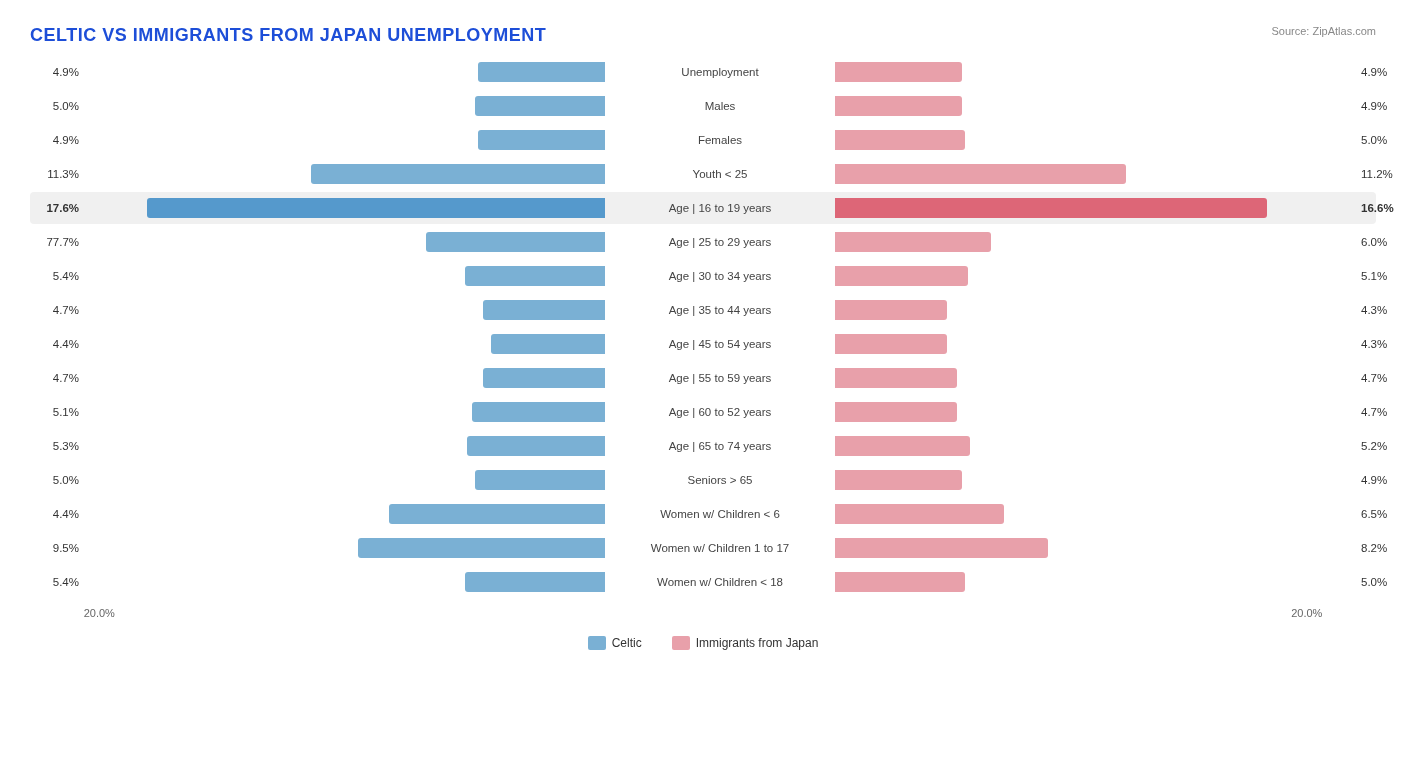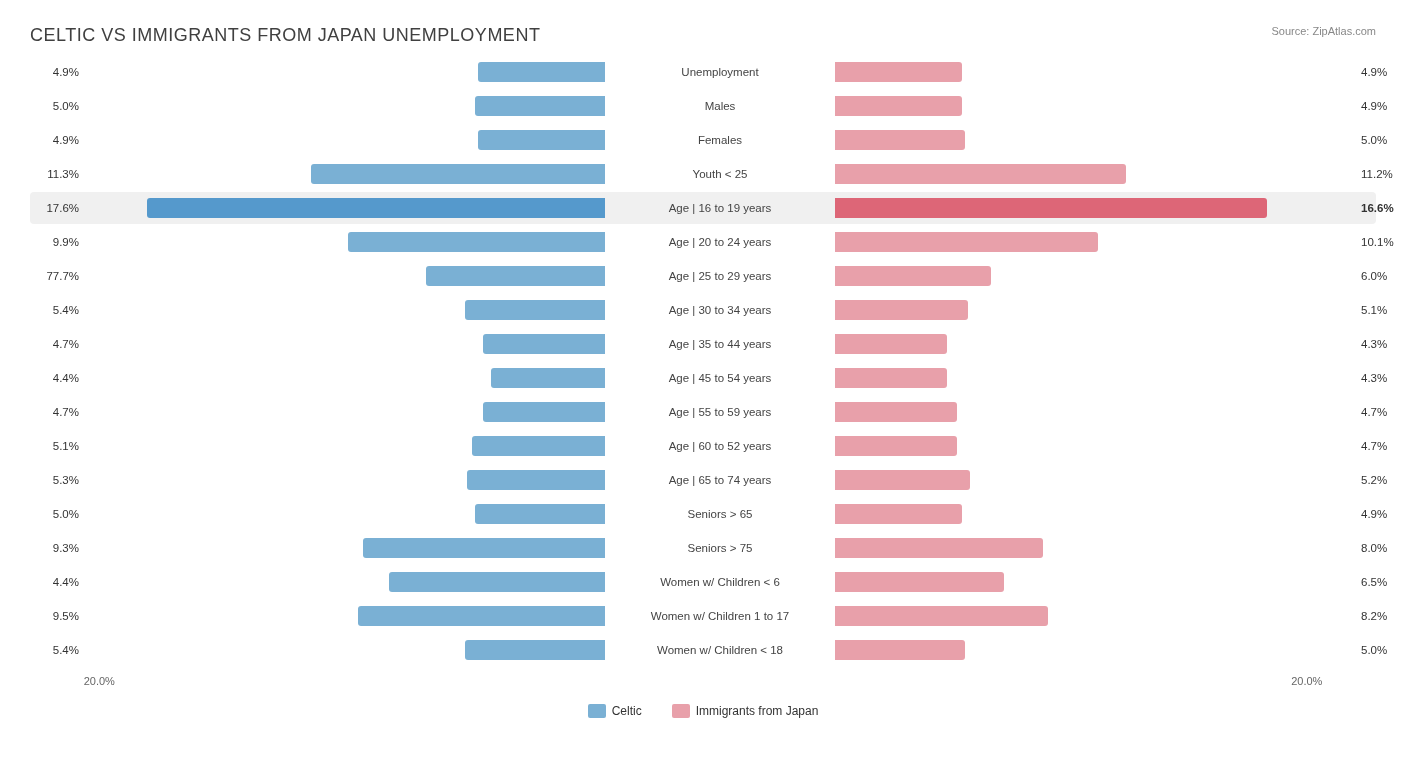--- a/index.html
+++ b/index.html
@@ -11,22 +11,22 @@
       padding: 10px;
     }
     .chart-container {
       width: 1386px;
       background: #fff;
       padding: 15px 20px 20px 20px;
       position: relative;
     }
     .chart-title {
       font-size: 18px;
-      font-weight: normal;
-      color: #404040;
+      font-weight: bold;
+      color: #1d4ed8;
       margin-bottom: 4px;
       text-transform: uppercase;
       letter-spacing: 0.5px;
     }
     .source-text {
       position: absolute;
       top: 15px;
       right: 20px;
       font-size: 11px;
       color: #888;
@@ -169,42 +169,31 @@
     <div class="left-bar-area">
       <div class="left-bar" style="width:294px;background:#7ab0d4;"></div>
     </div>
     <div class="center-label">Youth &lt; 25</div>
     <div class="right-bar-area">
       <div class="right-bar" style="width:291px;background:#e8a0aa;"></div>
     </div>
     <div class="right-value" style="font-weight:normal">11.2%</div>
   </div>
       <div class="row highlight">
-    <div class="left-value" style="font-weight:normal">17.6%</div>
+    <div class="left-value" style="font-weight:bold">17.6%</div>
     <div class="left-bar-area">
       <div class="left-bar" style="width:458px;background:#5599cc;"></div>
     </div>
     <div class="center-label">Age | 16 to 19 years</div>
     <div class="right-bar-area">
       <div class="right-bar" style="width:432px;background:#dd6677;"></div>
     </div>
     <div class="right-value" style="font-weight:bold">16.6%</div>
   </div>
       <div class="row">
-    <div class="left-value" style="font-weight:normal">9.9%</div>
-    <div class="left-bar-area">
-      <div class="left-bar" style="width:257px;background:#7ab0d4;"></div>
-    </div>
-    <div class="center-label">Age | 20 to 24 years</div>
-    <div class="right-bar-area">
-      <div class="right-bar" style="width:263px;background:#e8a0aa;"></div>
-    </div>
-    <div class="right-value" style="font-weight:normal">10.1%</div>
-  </div>
-      <div class="row">
     <div class="left-value" style="font-weight:normal">77.7%</div>
     <div class="left-bar-area">
       <div class="left-bar" style="width:179px;background:#7ab0d4;"></div>
     </div>
     <div class="center-label">Age | 25 to 29 years</div>
     <div class="right-bar-area">
       <div class="right-bar" style="width:156px;background:#e8a0aa;"></div>
     </div>
     <div class="right-value" style="font-weight:normal">6.0%</div>
   </div>
@@ -277,31 +266,20 @@
       <div class="row">
     <div class="left-value" style="font-weight:normal">5.0%</div>
     <div class="left-bar-area">
       <div class="left-bar" style="width:130px;background:#7ab0d4;"></div>
     </div>
     <div class="center-label">Seniors &gt; 65</div>
     <div class="right-bar-area">
       <div class="right-bar" style="width:127px;background:#e8a0aa;"></div>
     </div>
     <div class="right-value" style="font-weight:normal">4.9%</div>
-  </div>
-      <div class="row">
-    <div class="left-value" style="font-weight:normal">9.3%</div>
-    <div class="left-bar-area">
-      <div class="left-bar" style="width:242px;background:#7ab0d4;"></div>
-    </div>
-    <div class="center-label">Seniors &gt; 75</div>
-    <div class="right-bar-area">
-      <div class="right-bar" style="width:208px;background:#e8a0aa;"></div>
-    </div>
-    <div class="right-value" style="font-weight:normal">8.0%</div>
   </div>
       <div class="row">
     <div class="left-value" style="font-weight:normal">4.4%</div>
     <div class="left-bar-area">
       <div class="left-bar" style="width:216px;background:#7ab0d4;"></div>
     </div>
     <div class="center-label">Women w/ Children &lt; 6</div>
     <div class="right-bar-area">
       <div class="right-bar" style="width:169px;background:#e8a0aa;"></div>
     </div>

